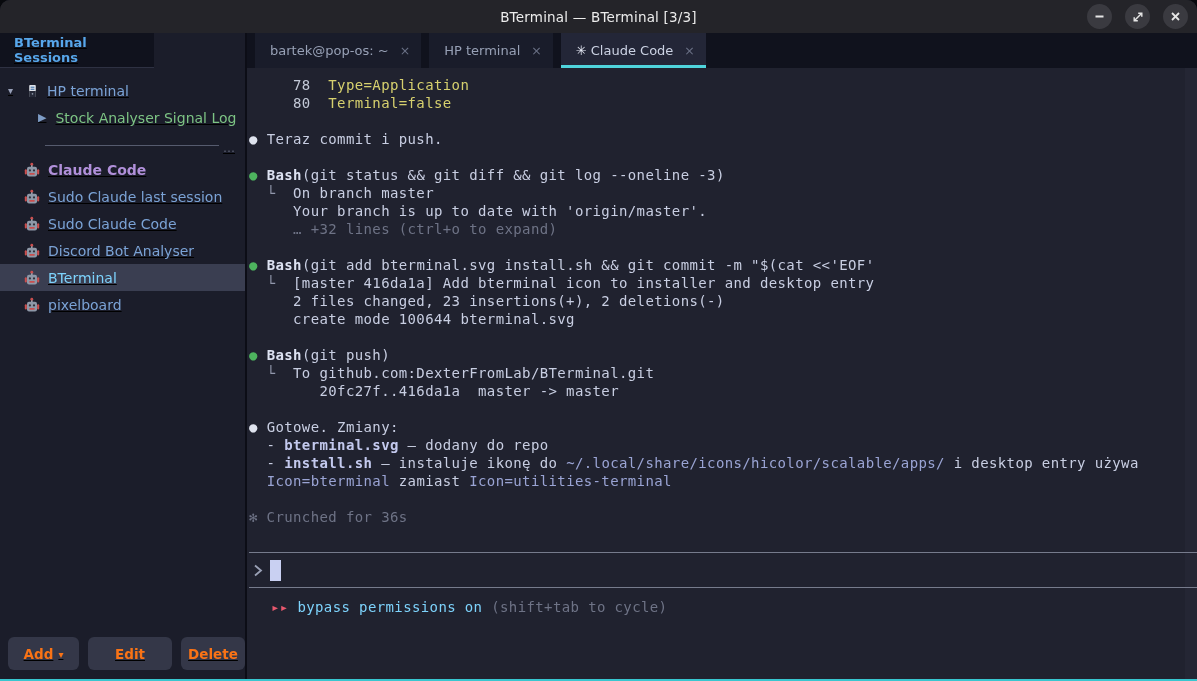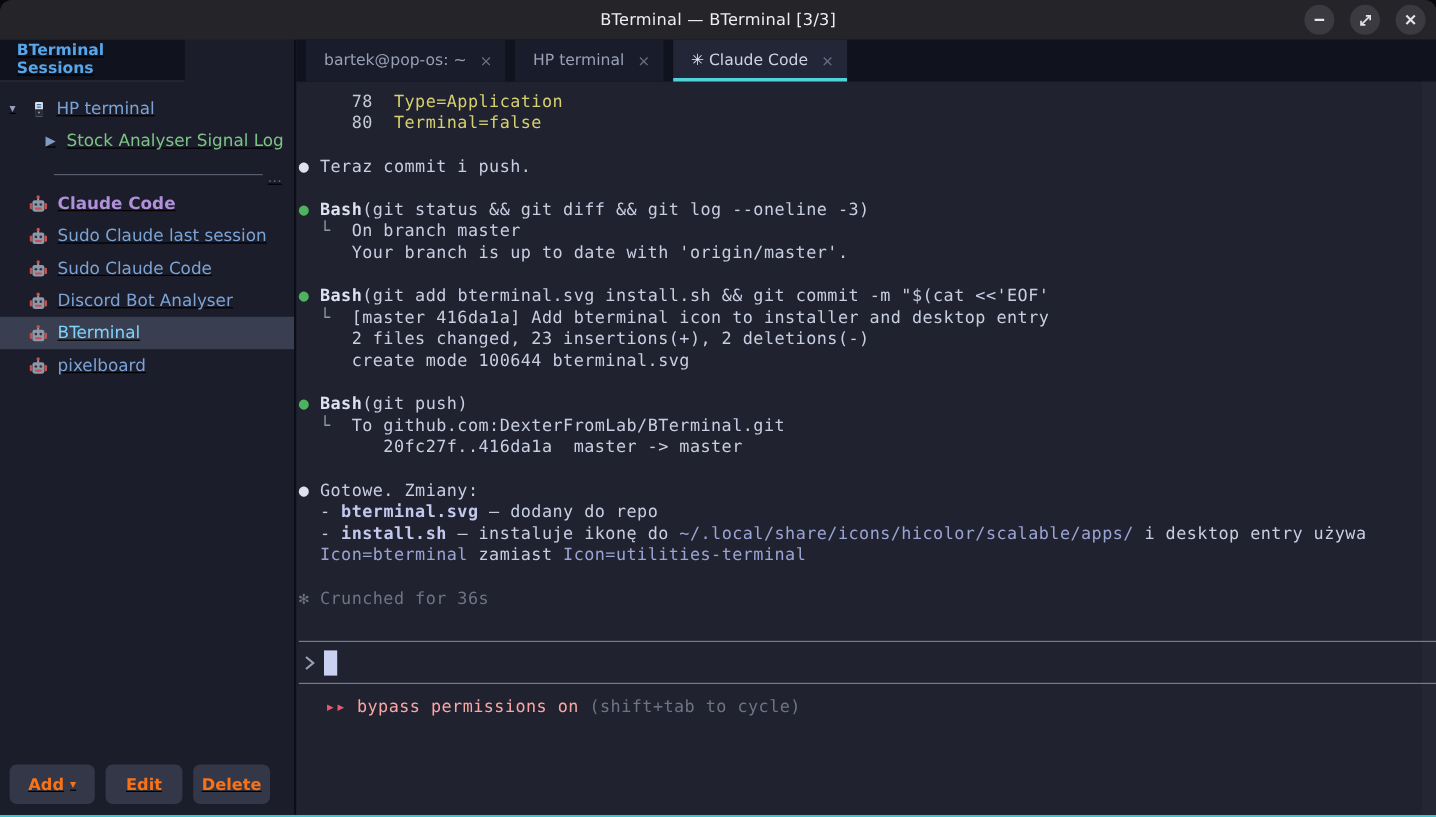--- a/index.html
+++ b/index.html
@@ -31,37 +31,37 @@
   .sessions { margin-top:4px; }
   .s-item { height:27px; display:flex; align-items:center; padding-left:24px; gap:8px; font-size:14px; color:#7ba3d6; cursor:pointer; }
   .s-item .lbl { white-space:nowrap; }
   .s-item.purple .lbl { color:#b190da; font-weight:bold; }
   .s-item.selected { background:#3a3e51; }
   .s-item.selected .lbl { color:#7dd3fc; }
   .sb-spacer { flex:1; }
   .sb-buttons { display:flex; gap:9px; padding:0 0 9px 8px; flex:none; }
   .btn { background:#343748; border:none; border-radius:6px; color:#f97316; font-weight:bold; font-size:13.5px; height:33px; display:flex; align-items:center; justify-content:center; gap:5px; cursor:pointer; font-family:inherit; }
   .btn .bcaret { font-size:10px; position:relative; top:1px; }
-  .btn-add { width:71px; } .btn-edit { width:64px; } .btn-delete { width:64px; }
+  .btn-add { width:71px; } .btn-edit { width:84px; } .btn-delete { width:64px; }
 
   
   .term-col { flex:1; display:flex; flex-direction:column; min-width:0; background:#20222f; position:relative; }
   .scroll-edge { position:absolute; right:0; top:35px; bottom:0; width:12px; background:#242634; }
   .tabbar { height:35px; flex:none; background:#10121d; display:flex; align-items:stretch; padding-left:8px; gap:8px; }
   .tab { display:flex; align-items:center; padding:0 11px 0 15px; background:#191c2a; color:#97a0b5; font-size:13px; gap:11px; cursor:pointer; white-space:nowrap; }
   .tab.active { background:#232637; color:#ccd3e4; box-shadow:inset 0 -3px 0 #4fd4dc; }
   .tab-prefix { color:#e8ecf8; }
   .tab-close { color:#6a7186; font-size:12.5px; cursor:pointer; }
 
   .term-body { flex:1; display:flex; flex-direction:column; min-height:0; padding:8px 14px 0 2px; font-family:"DejaVu Sans Mono","DejaVu Sans",monospace; font-size:14px; letter-spacing:0.38px; line-height:18px; position:relative; z-index:1; }
   .tl { white-space:pre; height:18px; flex:none; }
   .c-ln{color:#c3c9d7;} .c-yl{color:#d6d06e;} .c-tx{color:#c8cee2;}
   .c-bd{color:#dde2f2;font-weight:bold;} .c-bd2{color:#c3c9ee;font-weight:bold;}
   .c-gd{color:#4db35e;} .c-wd{color:#dfe3ee;} .c-gy{color:#6e7386;}
-  .c-cn{color:#9298ac;} .c-bl{color:#9aa4d4;} .c-rd{color:#fca5a5;}
+  .c-cn{color:#9298ac;} .c-bl{color:#9aa4d4;} .c-rd{color:#7dd3fc;}
 
   .input-box { margin-top:26px; margin-right:-14px; border-top:1px solid #767b8c; border-bottom:1px solid #767b8c; height:36px; display:flex; align-items:center; padding-left:4px; gap:7px; flex:none; }
   .cursor-block { width:11px; height:21px; background:#c9d0f2; }
   .term-footer { padding:10px 0 0 22px; height:28px; flex:none; white-space:pre; }
   .arrows { color:#e8586e; }
 </style>
 </head>
 <body>
 
 <svg width="0" height="0" style="position:absolute">
@@ -212,20 +212,21 @@
       <div class="term-body">
         <div id="term-out">
             <div class="tl"><span class="c-ln">     78  </span><span class="c-yl">Type=Application</span></div>
             <div class="tl"><span class="c-ln">     80  </span><span class="c-yl">Terminal=false</span></div>
             <div class="tl">&nbsp;</div>
             <div class="tl"><span class="c-wd">● </span><span class="c-tx">Teraz commit i push.</span></div>
             <div class="tl">&nbsp;</div>
             <div class="tl"><span class="c-gd">● </span><span class="c-bd">Bash</span><span class="c-tx">(git status &amp;&amp; git diff &amp;&amp; git log --oneline -3)</span></div>
             <div class="tl"><span class="c-cn">  └  </span><span class="c-tx">On branch master</span></div>
             <div class="tl"><span class="c-tx">     Your branch is up to date with 'origin/master'.</span></div>
+            <div class="tl"><span class="c-tx">     </span><span class="c-gy">… +32 lines (ctrl+o to expand)</span></div>
             <div class="tl">&nbsp;</div>
             <div class="tl"><span class="c-gd">● </span><span class="c-bd">Bash</span><span class="c-tx">(git add bterminal.svg install.sh &amp;&amp; git commit -m "$(cat &lt;&lt;'EOF'</span></div>
             <div class="tl"><span class="c-cn">  └  </span><span class="c-tx">[master 416da1a] Add bterminal icon to installer and desktop entry</span></div>
             <div class="tl"><span class="c-tx">     2 files changed, 23 insertions(+), 2 deletions(-)</span></div>
             <div class="tl"><span class="c-tx">     create mode 100644 bterminal.svg</span></div>
             <div class="tl">&nbsp;</div>
             <div class="tl"><span class="c-gd">● </span><span class="c-bd">Bash</span><span class="c-tx">(git push)</span></div>
             <div class="tl"><span class="c-cn">  └  </span><span class="c-tx">To github.com:DexterFromLab/BTerminal.git</span></div>
             <div class="tl"><span class="c-tx">        20fc27f..416da1a  master -&gt; master</span></div>
             <div class="tl">&nbsp;</div>

